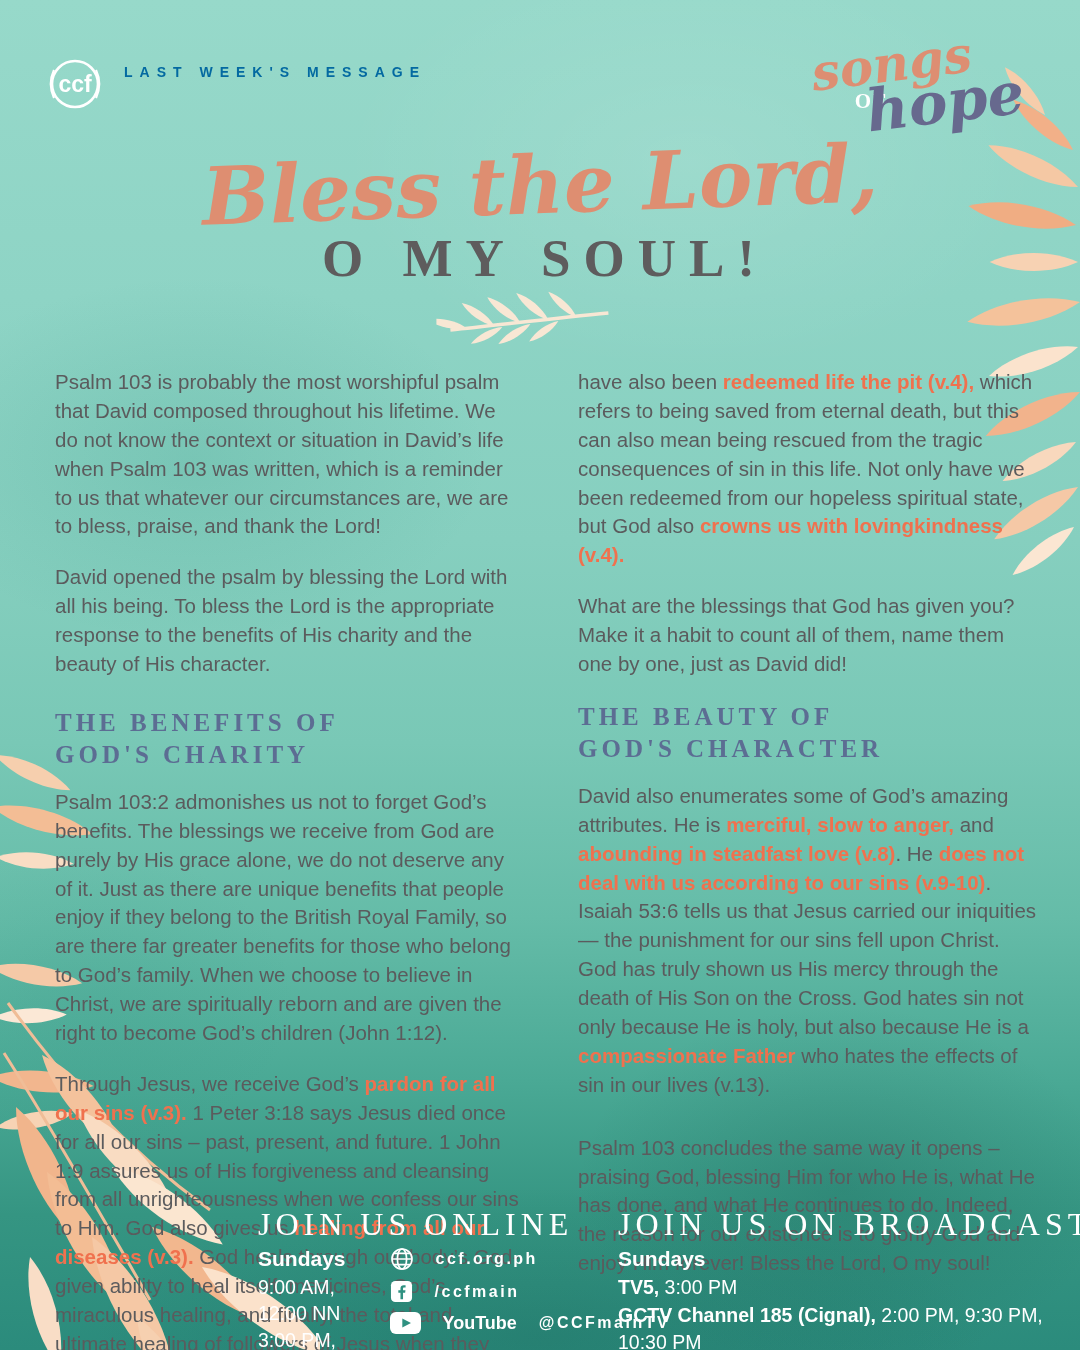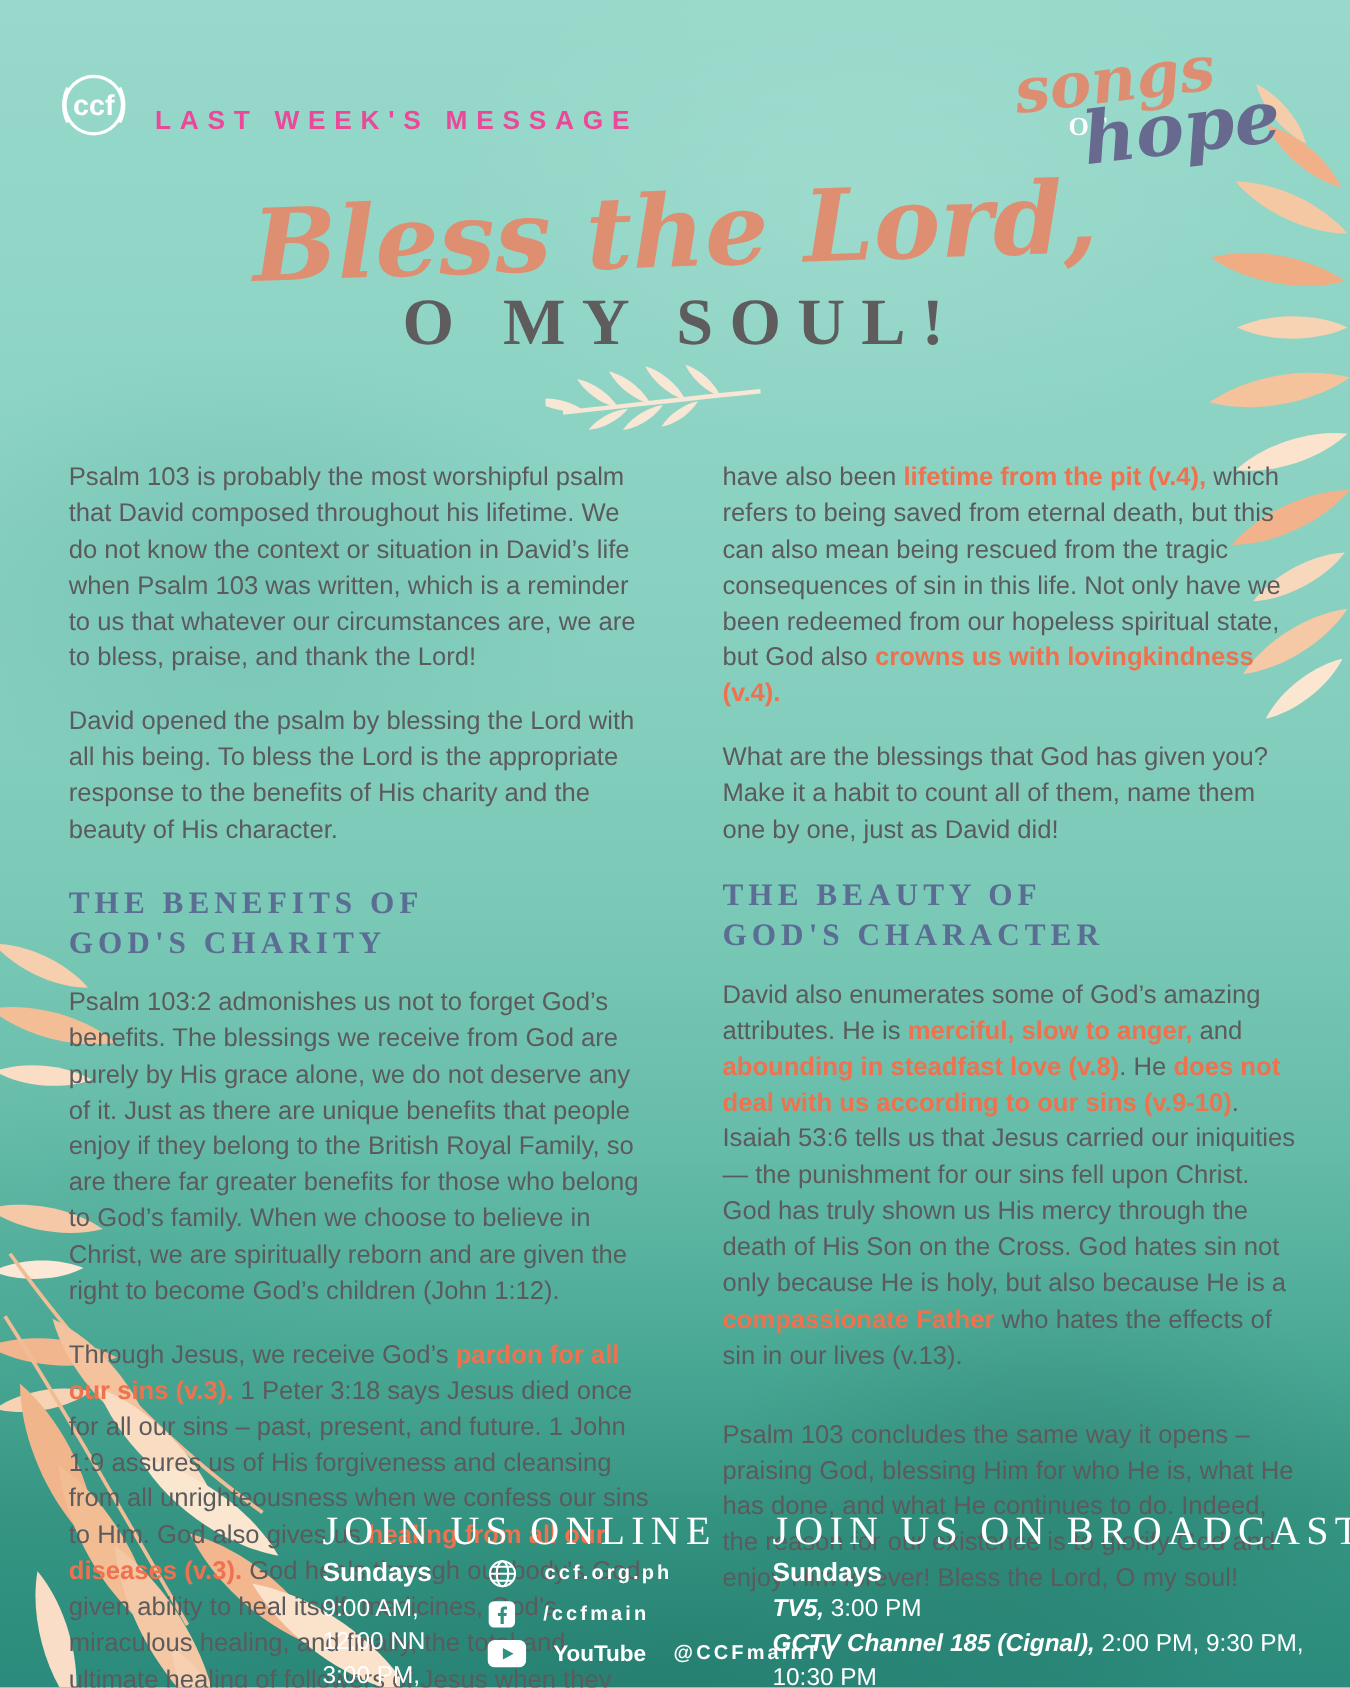--- a/index.html
+++ b/index.html
@@ -19,21 +19,21 @@
       radial-gradient(380px 260px at 78% 88%, rgba(17,84,74,.22), rgba(17,84,74,0) 70%),
       radial-gradient(300px 220px at 8% 74%, rgba(46,145,128,.15), rgba(46,145,128,0) 70%),
       radial-gradient(600px 200px at 50% 99%, rgba(14,76,67,.18), rgba(14,76,67,0) 75%);
   }
   .layer{position:absolute;z-index:2;}
   .deco{position:absolute;z-index:1;}
 
   
   .logo{left:46px;top:55px;}
   .kicker{
-    left:124px;top:85px;color:#ec4899;font-weight:bold;font-size:21px;
+    left:124px;top:64px;color:#0369a1;font-weight:bold;font-size:14px;
     letter-spacing:7px;
   }
   .brand{right:52px;top:36px;width:250px;height:110px;}
   .brand .w1{position:absolute;right:56px;top:-2px;
     font-family:"DejaVu Serif",serif;font-style:italic;font-weight:bold;
     font-size:50px;color:#dd8e72;transform:rotate(-7deg);}
   .brand .w2{position:absolute;right:140px;top:53px;
     font-family:"Liberation Serif",serif;font-weight:bold;
     font-size:21px;color:#fff;letter-spacing:2px;}
   .brand .w3{position:absolute;right:4px;top:32px;
@@ -75,21 +75,21 @@
     font-family:"Liberation Serif",serif;font-weight:normal;font-size:32px;
     letter-spacing:5px;margin:0 0 4px 0;white-space:nowrap;
   }
   .f-cols{display:flex;gap:44px;}
   .f-day{font-weight:bold;font-size:21px;margin-bottom:3px;}
   .f-time{font-size:19.5px;line-height:1.35;}
   .link-row{display:flex;align-items:center;gap:22px;margin-bottom:9px;}
   .link-row .lbl{font-size:16px;font-weight:bold;letter-spacing:2.5px;}
   .link-row .yt-word{font-size:18px;font-weight:bold;letter-spacing:0;}
   .tv-row{font-size:19.5px;line-height:1.42;}
-  .tv-row b{font-weight:bold;font-style:italic;}
+  .tv-row b{font-weight:bold;}
 </style>
 </head>
 <body>
 
 <svg class="deco" style="right:0;top:55px;" width="175" height="520" viewBox="0 0 175 520">
   <defs>
       <path id="lfA" d="M0 0 C7 -15 7 -37 0 -52 C-7 -37 -7 -15 0 0 Z"></path>
     </defs>
   <use href="#lfA" transform="translate(168,95) rotate(-50) scale(1.5)" fill="#f2b088"></use>
   <use href="#lfA" transform="translate(173,132) rotate(-65) scale(1.9)" fill="#f5c8a4"></use>
@@ -169,21 +169,21 @@
 
 <div class="layer col col-left" id="col-left">
     <p class="para"><span>Psalm 103 is probably the most worshipful psalm that David composed throughout his lifetime. We do not know the context or situation in David’s life when Psalm 103 was written, which is a reminder to us that whatever our circumstances are, we are to bless, praise, and thank the Lord!</span></p>
     <p class="para"><span>David opened the psalm by blessing the Lord with all his being. To bless the Lord is the appropriate response to the benefits of His charity and the beauty of His character.</span></p>
     <h2 class="sec-head">THE BENEFITS OF
 GOD'S CHARITY</h2>
     <p class="para"><span>Psalm 103:2 admonishes us not to forget God’s benefits. The blessings we receive from God are purely by His grace alone, we do not deserve any of it. Just as there are unique benefits that people enjoy if they belong to the British Royal Family, so are there far greater benefits for those who belong to God’s family. When we choose to believe in Christ, we are spiritually reborn and are given the right to become God’s children (John 1:12).</span></p>
     <p class="para"><span>Through Jesus, we receive God’s </span><span class="hl">pardon for all our sins (v.3).</span><span> 1 Peter 3:18 says Jesus died once for all our sins – past, present, and future. 1 John 1:9 assures us of His forgiveness and cleansing from all unrighteousness when we confess our sins to Him. God also gives us </span><span class="hl">healing from all our diseases (v.3).</span><span> God heals through our body’s God-given ability to heal itself, medicines, God’s miraculous healing, and finally, the total and ultimate healing of followers of Jesus when they enter heaven where there will be no more death, tears, mourning, crying, or pain. We</span></p>
   </div>
 <div class="layer col col-right" id="col-right">
-    <p class="para"><span>have also been </span><span class="hl">lifetime from the pit (v.4),</span><span> which refers to being saved from eternal death, but this can also mean being rescued from the tragic consequences of sin in this life. Not only have we been redeemed from our hopeless spiritual state, but God also </span><span class="hl">crowns us with lovingkindness (v.4).</span></p>
+    <p class="para"><span>have also been </span><span class="hl">redeemed life the pit (v.4),</span><span> which refers to being saved from eternal death, but this can also mean being rescued from the tragic consequences of sin in this life. Not only have we been redeemed from our hopeless spiritual state, but God also </span><span class="hl">crowns us with lovingkindness (v.4).</span></p>
     <p class="para"><span>What are the blessings that God has given you? Make it a habit to count all of them, name them one by one, just as David did!</span></p>
     <h2 class="sec-head">THE BEAUTY OF
 GOD'S CHARACTER</h2>
     <p class="para"><span>David also enumerates some of God’s amazing attributes. He is </span><span class="hl">merciful, slow to anger,</span><span> and </span><span class="hl">abounding in steadfast love (v.8)</span><span>. He </span><span class="hl">does not deal with us according to our sins (v.9-10)</span><span>. Isaiah 53:6 tells us that Jesus carried our iniquities — the punishment for our sins fell upon Christ. God has truly shown us His mercy through the death of His Son on the Cross. God hates sin not only because He is holy, but also because He is a </span><span class="hl">compassionate Father</span><span> who hates the effects of sin in our lives (v.13).</span></p>
     <p class="para space-before"><span>Psalm 103 concludes the same way it opens – praising God, blessing Him for who He is, what He has done, and what He continues to do. Indeed, the reason for our existence is to glorify God and enjoy Him forever! Bless the Lord, O my soul!</span></p>
   </div>
 
 <div class="layer footer-block fb-online">
   <h3 class="f-title">JOIN US ONLINE</h3>
   <div class="f-cols">

